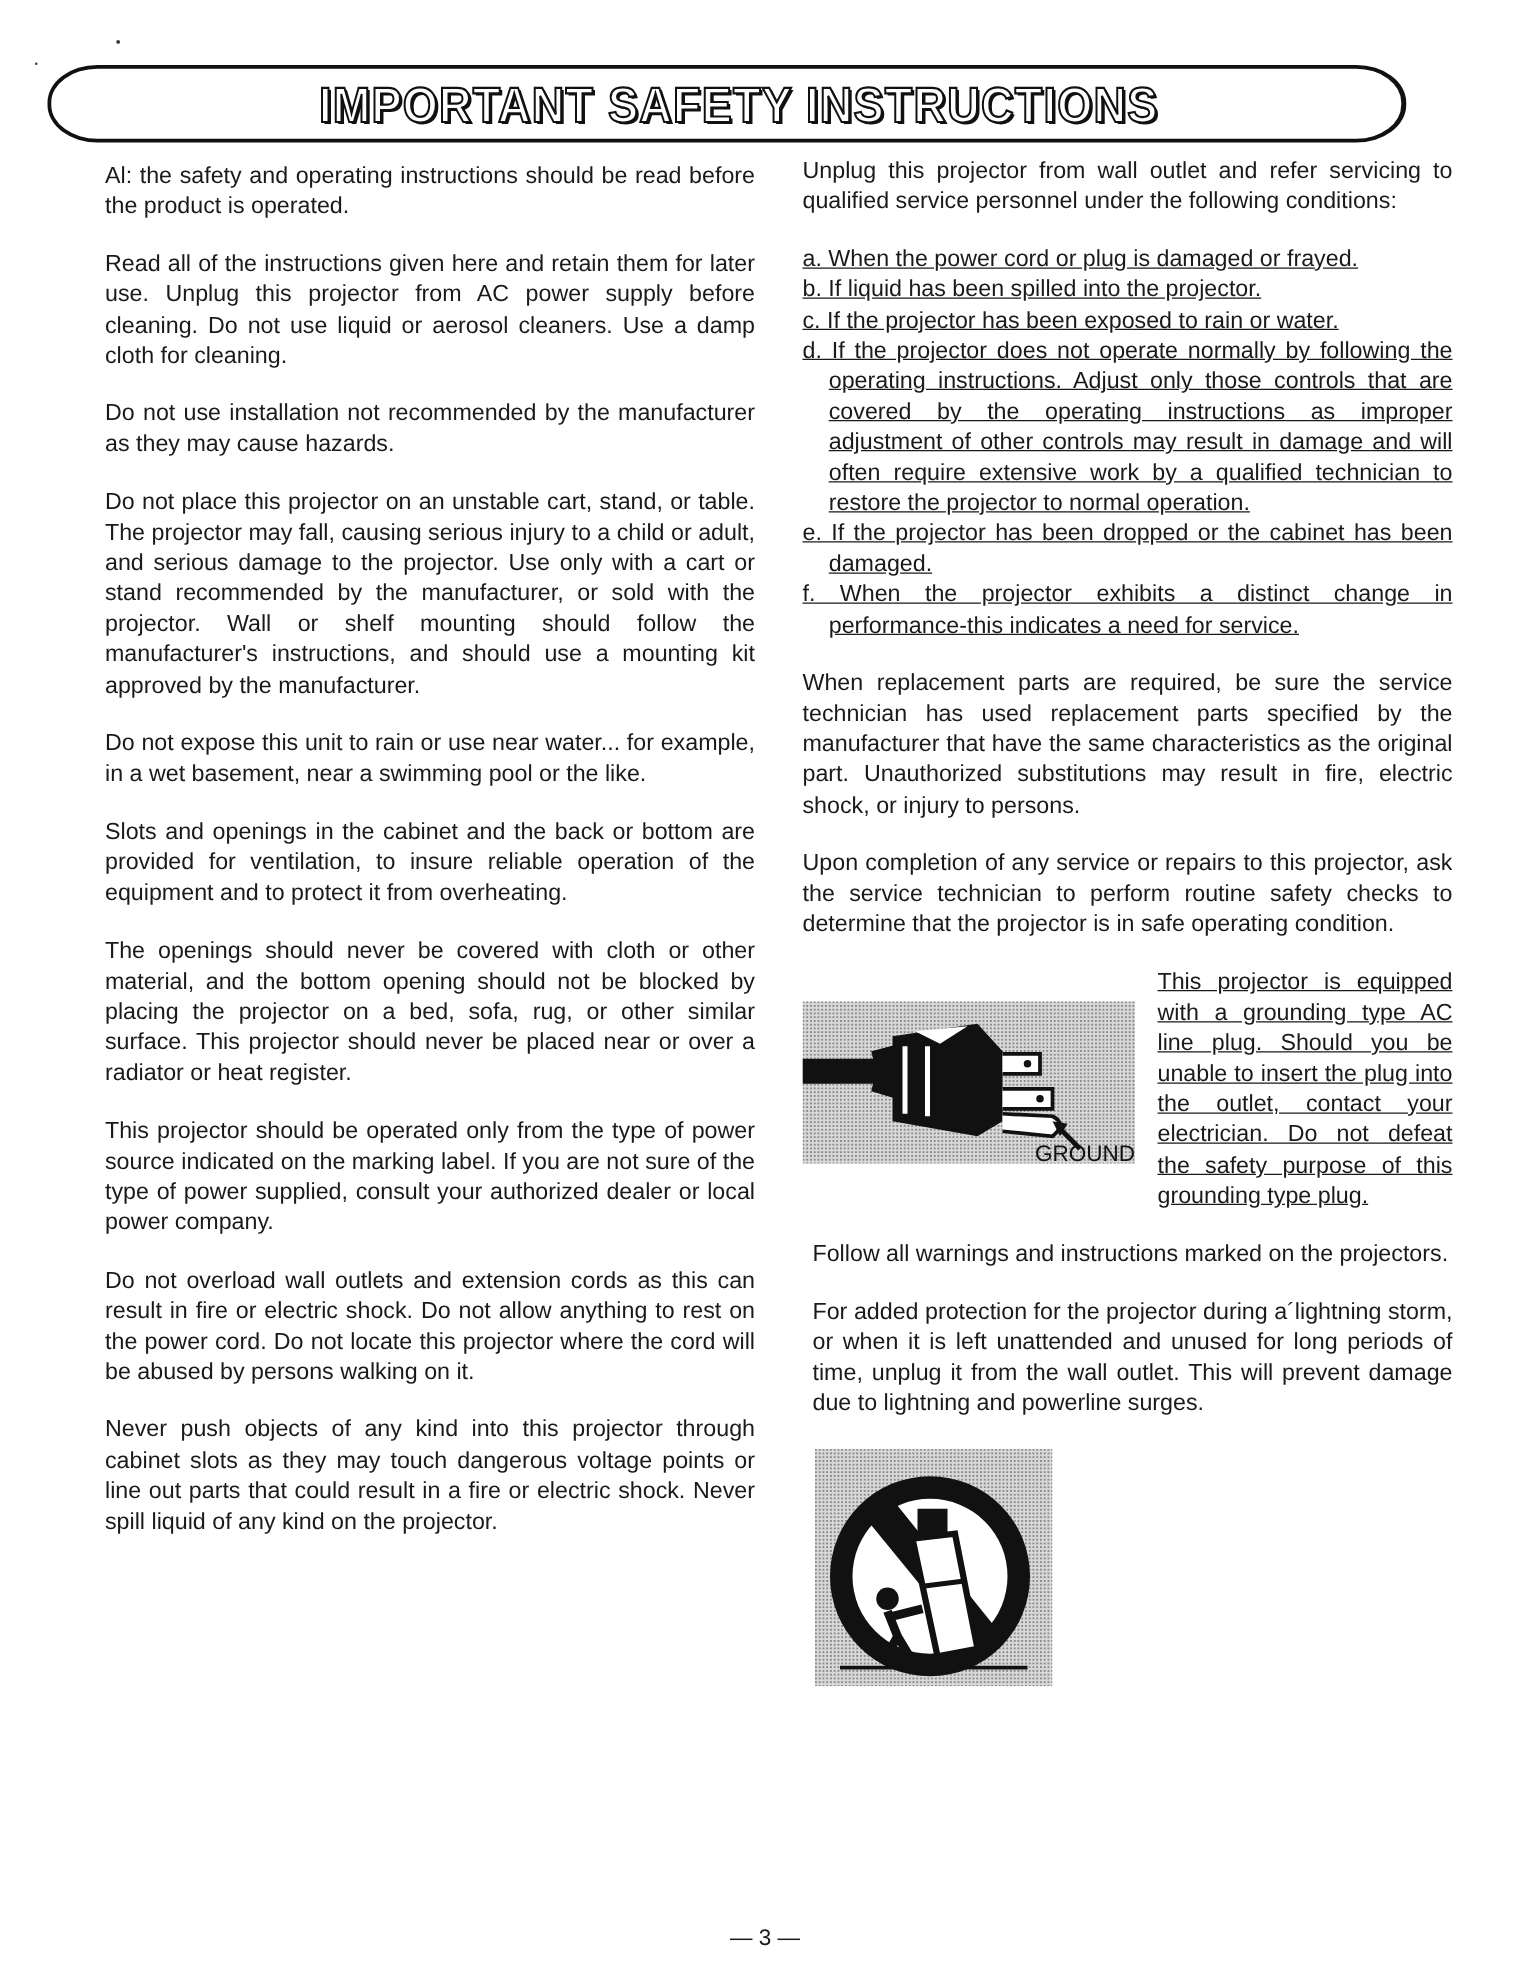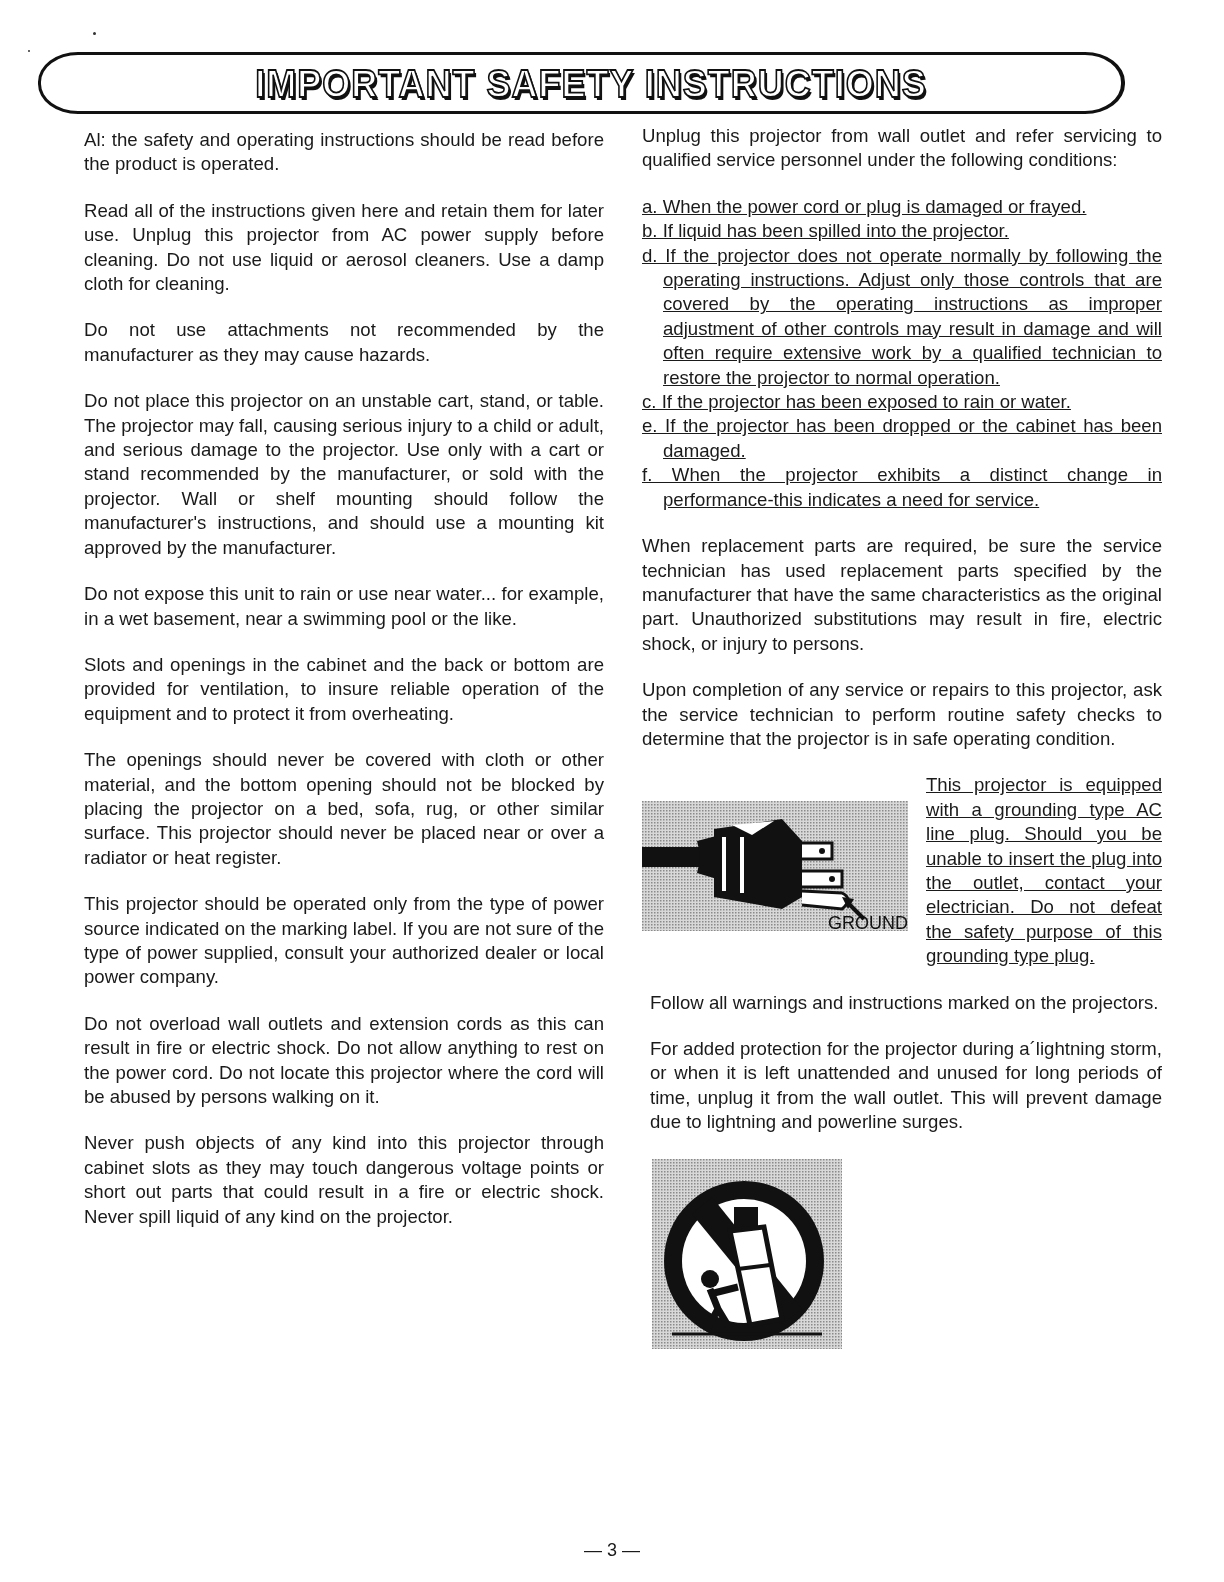--- a/index.html
+++ b/index.html
@@ -48,37 +48,37 @@
 <span class="speck" style="left:93px;top:32px;width:3px;height:3px;"></span>
 <span class="speck" style="left:28px;top:50px;width:2px;height:2px;"></span>
 
 <div class="banner">
   <div class="banner-title">IMPORTANT SAFETY INSTRUCTIONS</div>
 </div>
 
 <div class="col col-left">
   <p>Al: the safety and operating instructions should be read before the product is operated.</p>
   <p>Read all of the instructions given here and retain them for later use. Unplug this projector from AC power supply before cleaning. Do not use liquid or aerosol cleaners. Use a damp cloth for cleaning.</p>
-  <p>Do not use attachments not recommended by the manufacturer as they may cause hazards.</p>
+  <p>Do not use installation not recommended by the manufacturer as they may cause hazards.</p>
   <p>Do not place this projector on an unstable cart, stand, or table. The projector may fall, causing serious injury to a child or adult, and serious damage to the projector. Use only with a cart or stand recommended by the manufacturer, or sold with the projector. Wall or shelf mounting should follow the manufacturer's instructions, and should use a mounting kit approved by the manufacturer.</p>
   <p>Do not expose this unit to rain or use near water... for example, in a wet basement, near a swimming pool or the like.</p>
   <p>Slots and openings in the cabinet and the back or bottom are provided for ventilation, to insure reliable operation of the equipment and to protect it from overheating.</p>
   <p>The openings should never be covered with cloth or other material, and the bottom opening should not be blocked by placing the projector on a bed, sofa, rug, or other similar surface.  This projector should never be placed near or over a radiator or heat register.</p>
   <p>This projector should be operated only from the type of power source indicated on the marking label. If you are not sure of the type of power supplied, consult your authorized dealer or local power company.</p>
   <p>Do not overload wall outlets and extension cords as this can result in fire or electric shock. Do not allow anything to rest on the power cord.  Do not locate this projector where the cord will be abused by persons walking on it.</p>
-  <p>Never push objects of any kind into this projector through cabinet slots as they may touch dangerous voltage points or short out parts that could result in a fire or electric shock. Never spill liquid of any kind on the projector.</p>
+  <p>Never push objects of any kind into this projector through cabinet slots as they may touch dangerous voltage points or line out parts that could result in a fire or electric shock. Never spill liquid of any kind on the projector.</p>
 </div>
 
 <div class="col col-right">
   <p>Unplug this projector from wall outlet and refer servicing to qualified service personnel under the following conditions:</p>
   <ul class="list">
     <li>a. When the power cord or plug is damaged or frayed.</li>
     <li>b. If liquid has been spilled into the projector.</li>
+    <li>c. If the projector has been exposed to rain or water.</li>
     <li>d. If the projector does not operate normally by following the operating instructions. Adjust only those controls that are covered by the operating instructions as improper adjustment of other controls may result in damage and will often require extensive work by a qualified technician to restore the projector to normal operation.</li>
-    <li>c. If the projector has been exposed to rain or water.</li>
     <li>e. If the projector has been dropped or the cabinet has been damaged.</li>
     <li>f. When the projector exhibits a distinct change in performance-this indicates a need for service.</li>
   </ul>
   <p>When replacement parts are required, be sure the service technician has used replacement parts specified by the manufacturer that have the same characteristics as the original part. Unauthorized substitutions may result in fire, electric shock, or injury to persons.</p>
   <p>Upon completion of any service or repairs to this projector, ask the service technician to perform routine safety checks to determine that the projector is in safe operating condition.</p>
 
   <div class="fig-row" style="margin-bottom:22px;">
     <svg class="fig-plug" viewBox="0 0 276 130">
       <defs>
         <pattern id="halftone" width="3" height="3" patternUnits="userSpaceOnUse">

